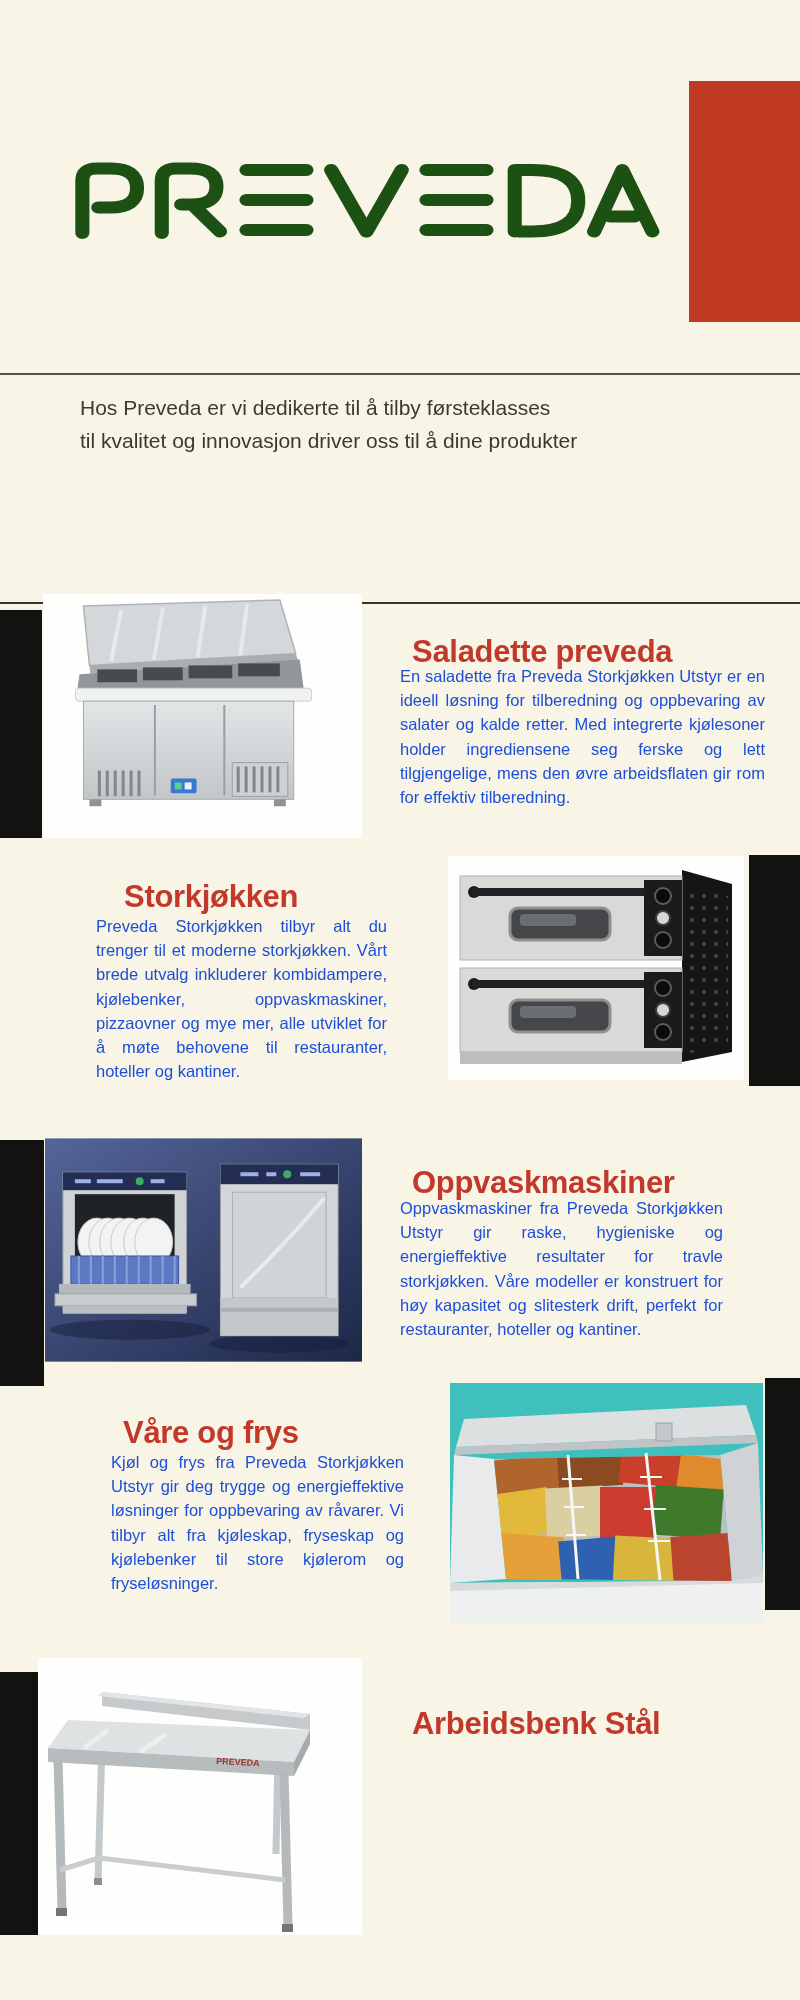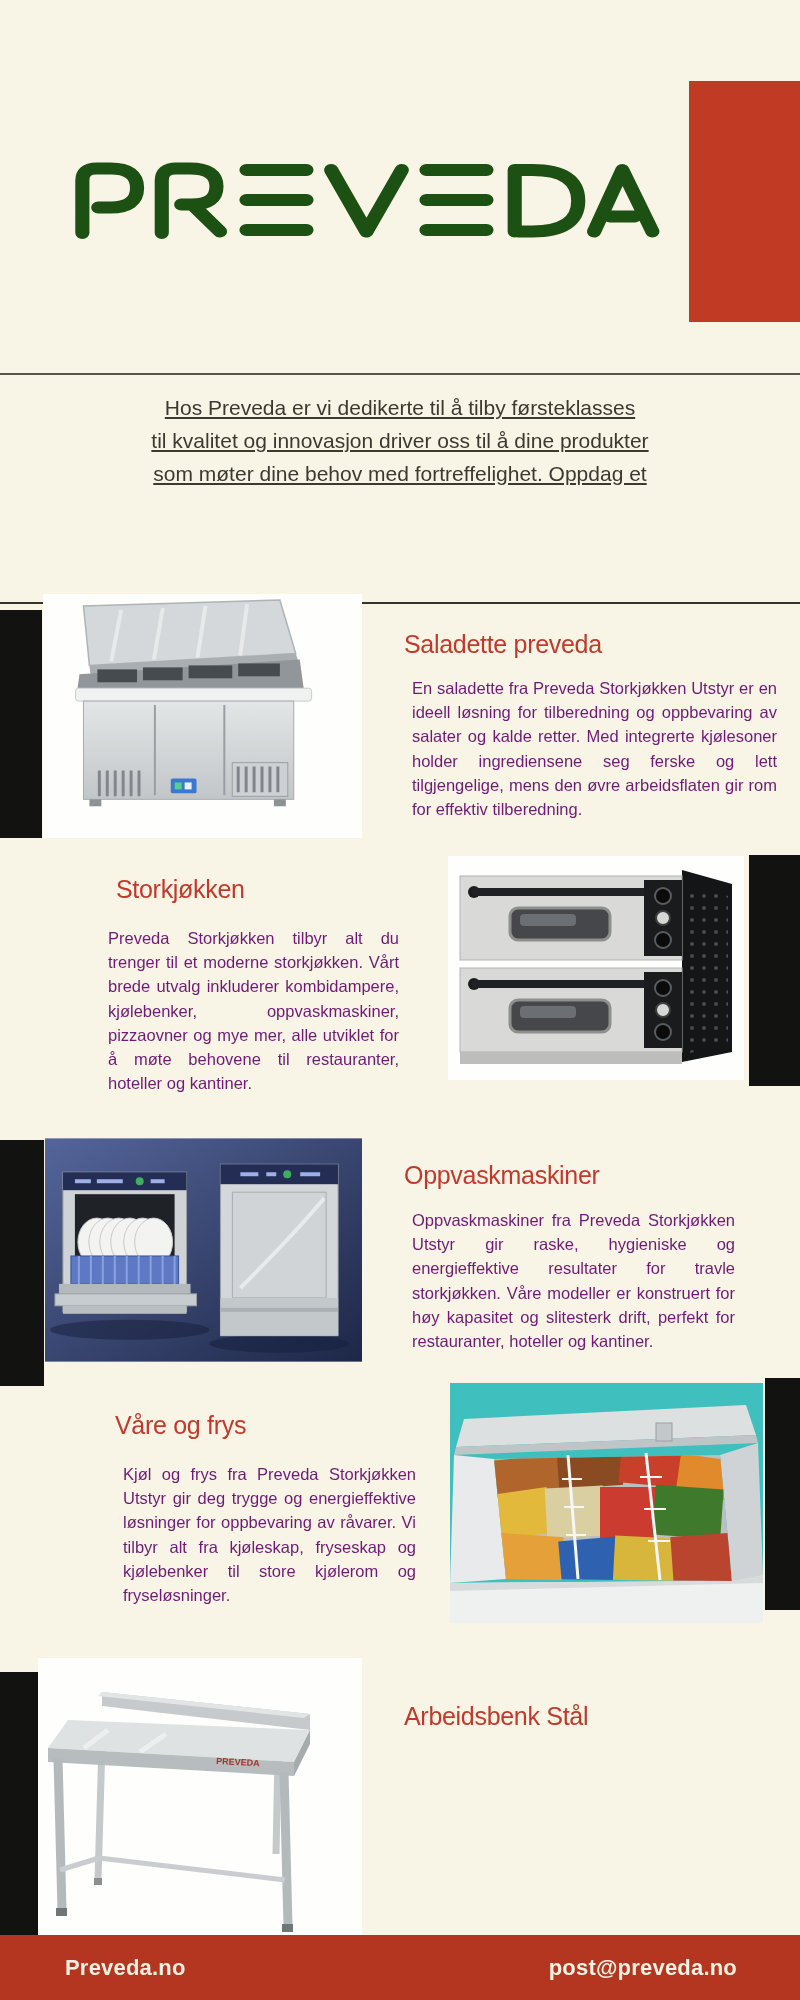--- a/index.html
+++ b/index.html
@@ -5,30 +5,30 @@
   html,body{margin:0;padding:0;background:#888;}
   .page{position:relative;width:800px;height:2000px;background:#F8F5E6;
         font-family:"Liberation Sans",sans-serif;overflow:hidden;margin:0 auto;}
   
   .logo-svg{position:absolute;left:70px;top:161px;}
   .red-block{position:absolute;left:689px;top:81px;width:111px;height:241px;background:#C13A24;}
   .divider{position:absolute;left:0;width:800px;height:2px;z-index:1;}
   .d1{top:373px;background:#55544A;}
   .d2{top:602px;background:#35342C;}
   
-  .intro{position:absolute;left:80px;top:392px;width:640px;text-align:center;
-         font-size:21px;line-height:32.8px;color:#3B3A31;text-decoration:underline;}
+  .intro{position:absolute;left:80px;top:392px;width:640px;text-align:left;
+         font-size:21px;line-height:32.8px;color:#3B3A31;}
   
   .panel{position:absolute;z-index:2;overflow:hidden;background:#FEFEFC;}
   .panel svg{display:block;width:100%;height:100%;}
   .bar{position:absolute;background:#121210;z-index:2;}
-  .s-title{position:absolute;font-size:25px;line-height:30px;font-weight:normal;
-           color:#C2392B;letter-spacing:-0.3px;margin:4px;z-index:2;}
-  .s-body{position:absolute;font-size:16.5px;line-height:24.2px;color:#701a75;
-          text-align:justify;margin:12px;z-index:2;}
+  .s-title{position:absolute;font-size:31px;line-height:30px;font-weight:bold;
+           color:#C2392B;letter-spacing:-0.3px;margin:12px;z-index:2;}
+  .s-body{position:absolute;font-size:16.5px;line-height:24.2px;color:#1d4ed8;
+          text-align:justify;margin:0;z-index:2;}
   .p1{left:43px;top:594px;width:319px;height:244px;}
   .b1{left:0;top:610px;width:42px;height:228px;}
   .t1{left:400px;top:625px;} .x1{left:400px;top:664px;width:365px;}
   .p2{left:448px;top:856px;width:296px;height:224px;}
   .b2{left:749px;top:855px;width:51px;height:231px;}
   .t2{left:112px;top:870px;} .x2{left:96px;top:914px;width:291px;}
   .p3{left:45px;top:1138px;width:317px;height:224px;}
   .b3{left:0;top:1140px;width:44px;height:246px;}
   .t3{left:400px;top:1156px;} .x3{left:400px;top:1196px;width:323px;}
   .p4{left:450px;top:1383px;width:313px;height:240px;}
@@ -59,21 +59,20 @@
       <path d="M504,94 V12 H524 Q576,12 576,53 Q576,94 524,94 H508"></path>
       <path d="M594,94 L626,12 L660,94 M612,74 H640"></path>
     </g>
   </svg>
   <div class="red-block"></div>
   <div class="divider d1"></div>
 
   <div class="intro">
     <div>Hos Preveda er vi dedikerte til å tilby førsteklasses</div>
     <div>til kvalitet og innovasjon driver oss til å dine produkter</div>
-    <div>som møter dine behov med fortreffelighet. Oppdag et</div>
   </div>
   <div class="divider d2"></div>
 
   <div class="bar b1"></div>
   <figure class="panel p1" style="margin:0" role="img" aria-label="Stainless steel saladette prep counter with open lid, inset pans, three doors and ventilation grille">
     <svg viewBox="0 0 320 246">
       <defs>
           <linearGradient id="st1" x1="0" y1="0" x2="0" y2="1">
         <stop offset="0" stop-color="#e3e6e7"></stop>
             <stop offset="1" stop-color="#c2c6c8"></stop>
@@ -252,18 +251,14 @@
       <line x1="246" y1="114" x2="250" y2="268" stroke="#b4b9bc" stroke-width="9"></line>
       <line x1="22" y1="212" x2="61" y2="200" stroke="#c9cdcf" stroke-width="5"></line>
       <line x1="61" y1="200" x2="247" y2="222" stroke="#c9cdcf" stroke-width="5"></line>
       <rect x="18" y="250" width="11" height="8" fill="#707578"></rect>
       <rect x="244" y="266" width="11" height="8" fill="#707578"></rect>
       <rect x="56" y="220" width="8" height="7" fill="#8a8f92"></rect>
     </svg>
   </figure>
   <h2 class="s-title t5">Arbeidsbenk Stål</h2>
 
-  <div class="footer">
-    <span class="site">Preveda.no</span>
-    <span class="email">post@preveda.no</span>
-  </div>
 
 </div>
 
 </body></html>

